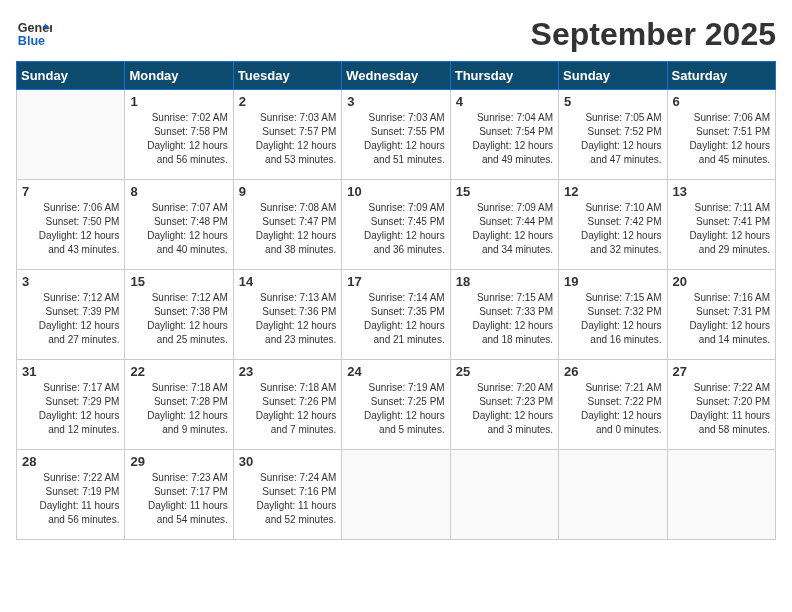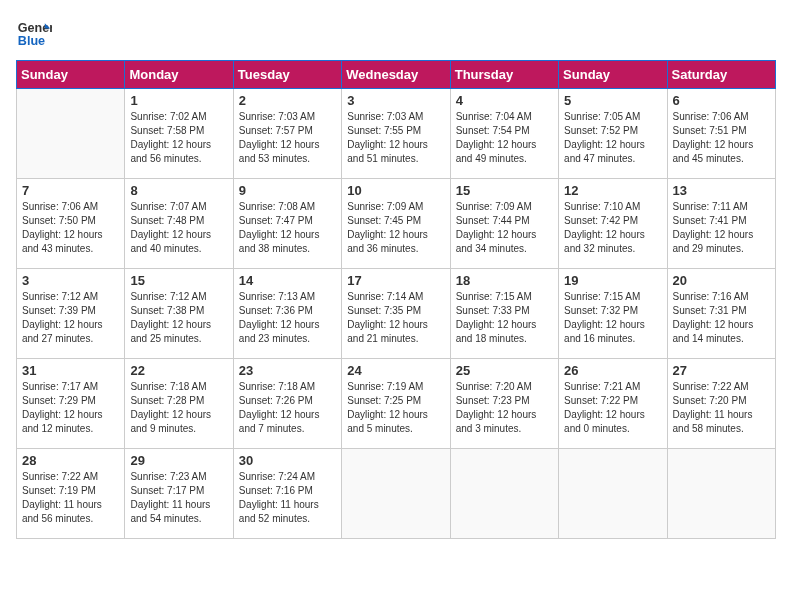--- a/index.html
+++ b/index.html
@@ -36,21 +36,21 @@
     .location {
       font-size: 14px;
       color: #555;
     }
     .calendar-table {
       width: 100%;
       border-collapse: collapse;
       border: 1px solid #ccc;
     }
     .calendar-table th {
-      background: #be185d;
+      background: #0c4a6e;
       color: #fff;
       font-size: 13px;
       font-weight: bold;
       padding: 6px 4px;
       text-align: left;
       border: 1px solid #1a6fd4;
     }
     .calendar-table td {
       border: 1px solid #ccc;
       vertical-align: top;
@@ -65,37 +65,39 @@
       font-size: 13px;
       font-weight: bold;
       color: #333;
       display: block;
       margin-bottom: 2px;
     }
     .day-detail {
       font-size: 10px;
       color: #333;
       line-height: 1.4;
+      text-align: right;
     }
     .empty-cell {
       background: #f9f9f9;
     }
   </style>
 </head>
 <body>
 
 <div class="header-section">
   <div class="logo">
     <svg class="logo-icon" viewBox="0 0 40 40">
       <text x="2" y="18" font-size="14" font-weight="bold" fill="#333">General</text>
       <text x="2" y="32" font-size="14" font-weight="bold" fill="#1565c0">Blue</text>
       <polygon points="32,8 38,14 32,14" fill="#1565c0"></polygon>
     </svg>
   </div>
   <div class="title-section">
+    <div class="month-year">September 2025</div>
   </div>
 </div>
 
 <table class="calendar-table">
   <thead>
     <tr id="header-row">
         <th>Sunday</th>
         <th>Monday</th>
         <th>Tuesday</th>
         <th>Wednesday</th>

